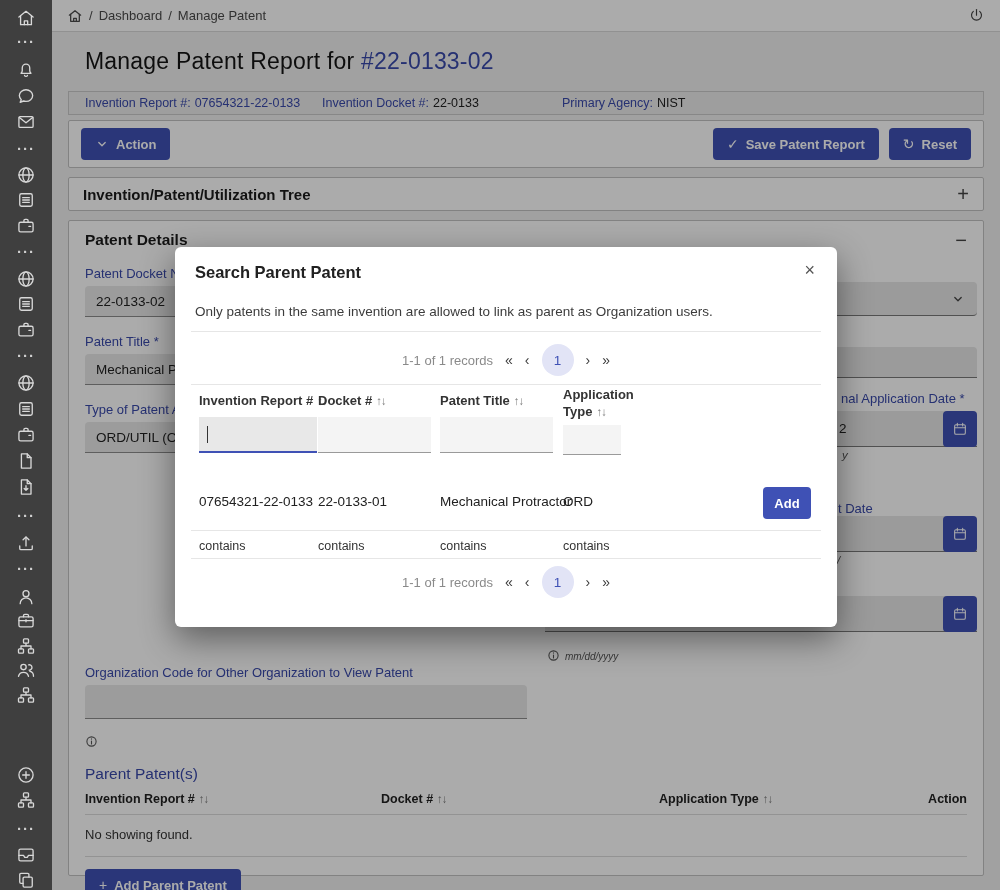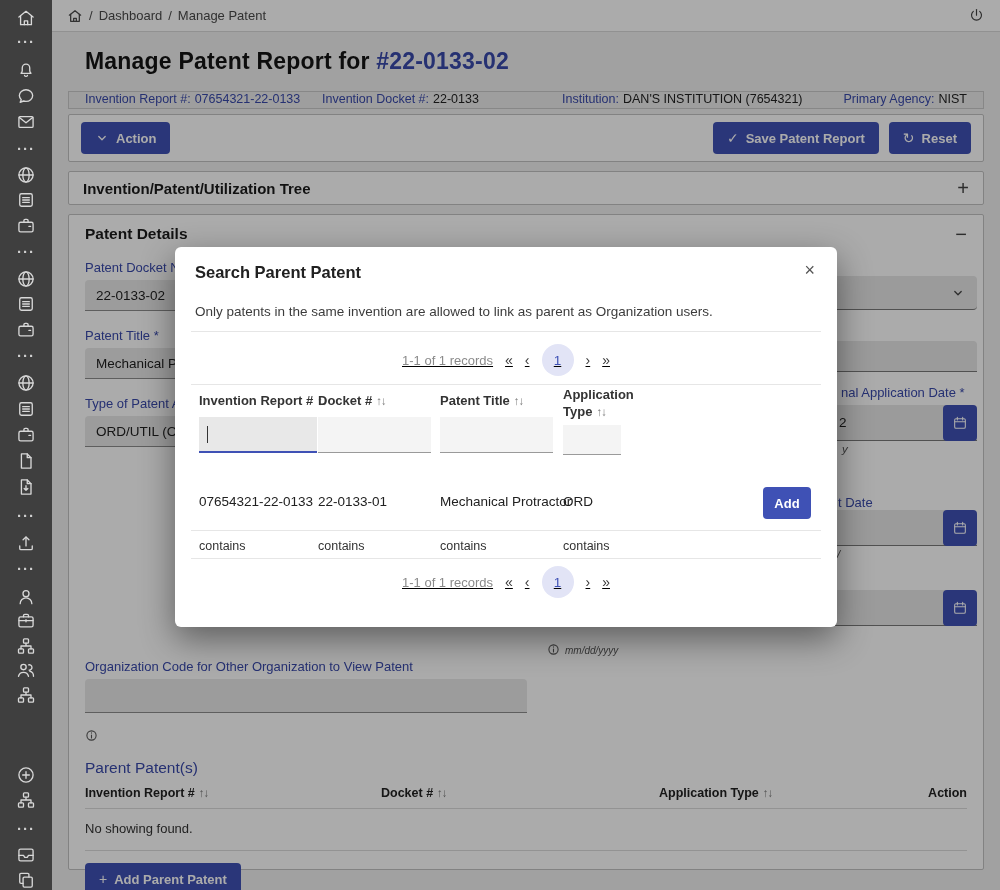--- a/index.html
+++ b/index.html
@@ -15,24 +15,24 @@
 
   
   .content { position:absolute; left:52px; top:0; right:0; bottom:0; }
   .topbar { height:32px; background:#ffffff; border-bottom:1px solid #d8d8d8; display:flex; align-items:center; padding:0 15px; color:#4a4a4a; font-size:13px; gap:6px; }
   .crumb-home { width:16px; height:16px; color:#4a4a4a; cursor:pointer; }
   .crumb-sep { color:#4a4a4a; }
   .crumb-item { color:#4a4a4a; cursor:pointer; }
   .power { margin-left:auto; width:17px; height:17px; color:#3f3f3f; cursor:pointer; }
 
   .main { padding:0 16px 11px 16px; }
-  h1.title { margin:16px 0 0 17px; font-size:23px; font-weight:bold; color:#141414; letter-spacing:.2px; }
+  h1.title { margin:16px 0 0 17px; font-size:23px; font-weight:normal; color:#141414; letter-spacing:.2px; }
   h1.title .pid { color:#3949ab; }
 
-  .info-strip { margin-top:16px; background:#ececec; border:1px solid #c9c9c9; display:flex; padding:0 16px; font-size:12.5px; height:18px; }
+  .info-strip { margin-top:16px; background:#ececec; border:1px solid #c9c9c9; display:flex; align-items:center; padding:0 16px; font-size:12.5px; height:24px; }
   .ii { white-space:nowrap; }
   .ii .lbl { color:#3949ab; }
   .ii .val { color:#222; margin-left:4px; }
   .ii .val.link { color:#3949ab; }
   .ii1 { width:237px; } .ii2 { width:240px; } .ii3 { flex:1; } .ii4 { }
 
   .card { background:#fff; border:1px solid #c2c2c2; border-radius:2px; }
   .toolbar-card { margin-top:5px; height:48px; padding:8px 12px; display:flex; align-items:center; }
   .btn { display:inline-flex; align-items:center; justify-content:center; gap:7px; background:#3f51b5; color:#fff;
          font-size:13px; font-weight:bold; border:none; border-radius:4px; padding:0 14px; height:32px; cursor:pointer;
@@ -84,21 +84,21 @@
   .rc-hint3 { position:absolute; top:412px; left:2px; }
 
   
   .overlay { position:absolute; left:52px; top:0; right:0; bottom:0; background:rgba(0,0,0,.33); z-index:20; }
   .modal { position:absolute; left:175px; top:247px; width:662px; height:380px; background:#fff; border-radius:6px;
            box-shadow:0 12px 34px rgba(0,0,0,.45); z-index:30; }
   .m-title { position:absolute; left:20px; top:16px; font-size:16.5px; font-weight:bold; color:#212121; }
   .m-close { position:absolute; right:22px; top:14px; font-size:18px; color:#555; cursor:pointer; line-height:1; }
   .m-sub { position:absolute; left:20px; top:57px; font-size:13.5px; color:#3c3c3c; }
   .m-div { position:absolute; left:16px; right:16px; height:1px; background:#e6e6e6; }
-  .m-pag { position:absolute; left:0; right:0; display:flex; align-items:center; justify-content:center; gap:12px; height:34px;text-decoration:underline; }
+  .m-pag { position:absolute; left:0; right:0; display:flex; align-items:center; justify-content:center; gap:12px; height:34px; }
   .pag-sum { color:#8a8a8a; font-size:13px; }
   .pag-a { color:#3a3a3a; font-size:14px; cursor:pointer; }
   .pag-cur { width:32px; height:32px; border-radius:50%; background:#e2e4f6; color:#3f51b5; display:flex;
              align-items:center; justify-content:center; font-size:13.5px; cursor:pointer; }
   .m-h { position:absolute; top:146px; font-size:13px; font-weight:bold; color:#333; cursor:pointer; }
   .m-h4 { top:140px; width:94px; line-height:1.3; }
   .m-f { position:absolute; background:#f4f4f4; border-bottom:1px solid #9a9a9a; cursor:text; }
   .m-f.focused { background:#e8e8e8; border-bottom:2px solid #3f51b5; }
   .caret { position:absolute; left:8px; top:9px; width:1px; height:17px; background:#333; }
   .m-c { position:absolute; top:247px; font-size:13.5px; color:#212121; white-space:nowrap; }
@@ -364,23 +364,20 @@
     <div class="main">
 
       <h1 class="title"><span>Manage Patent Report for </span><span class="pid">#22-0133-02</span></h1>
 
       <div class="info-strip">
         <span class="ii ii1">
           <span class="lbl">Invention Report #:</span><span class="val link">07654321-22-0133</span>
         </span>
         <span class="ii ii2">
           <span class="lbl">Invention Docket #:</span><span class="val">22-0133</span>
-        </span>
-        <span class="ii ii3">
-          <span class="lbl">Institution:</span><span class="val">DAN'S INSTITUTION (7654321)</span>
         </span>
         <span class="ii ii4">
           <span class="lbl">Primary Agency:</span><span class="val">NIST</span>
         </span>
       </div>
 
       <div class="card toolbar-card">
         <button class="btn">
           <span class="bic">
               <svg class="ic">

